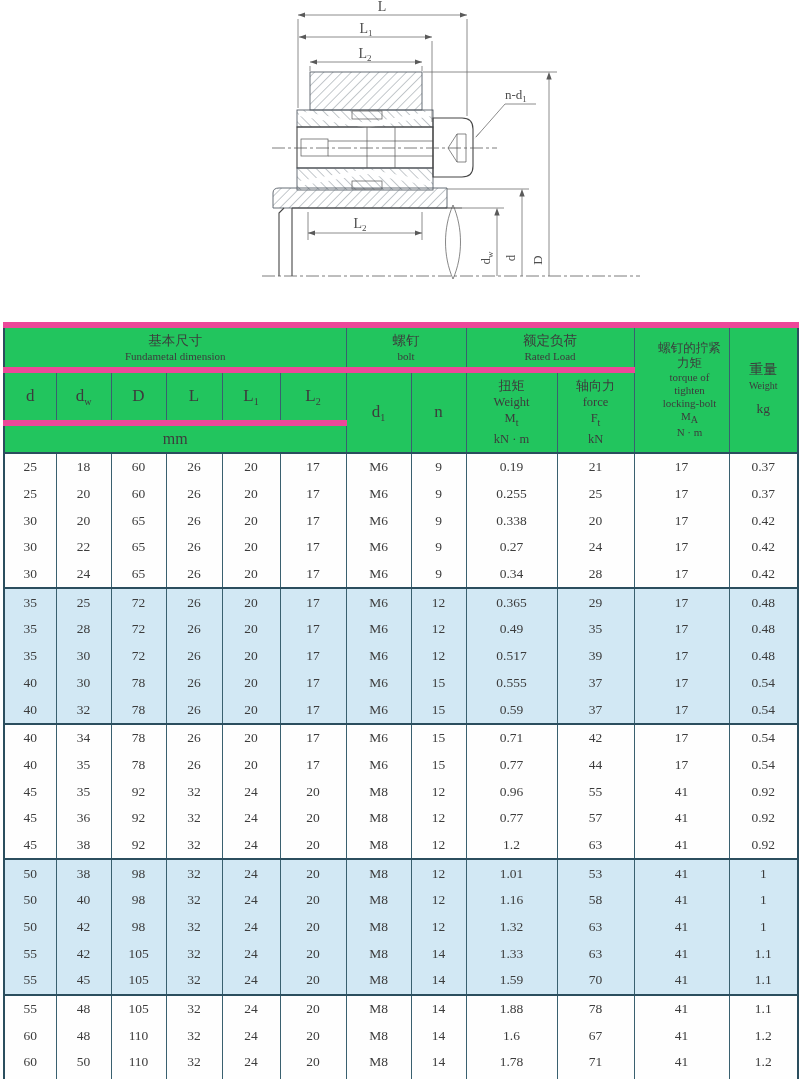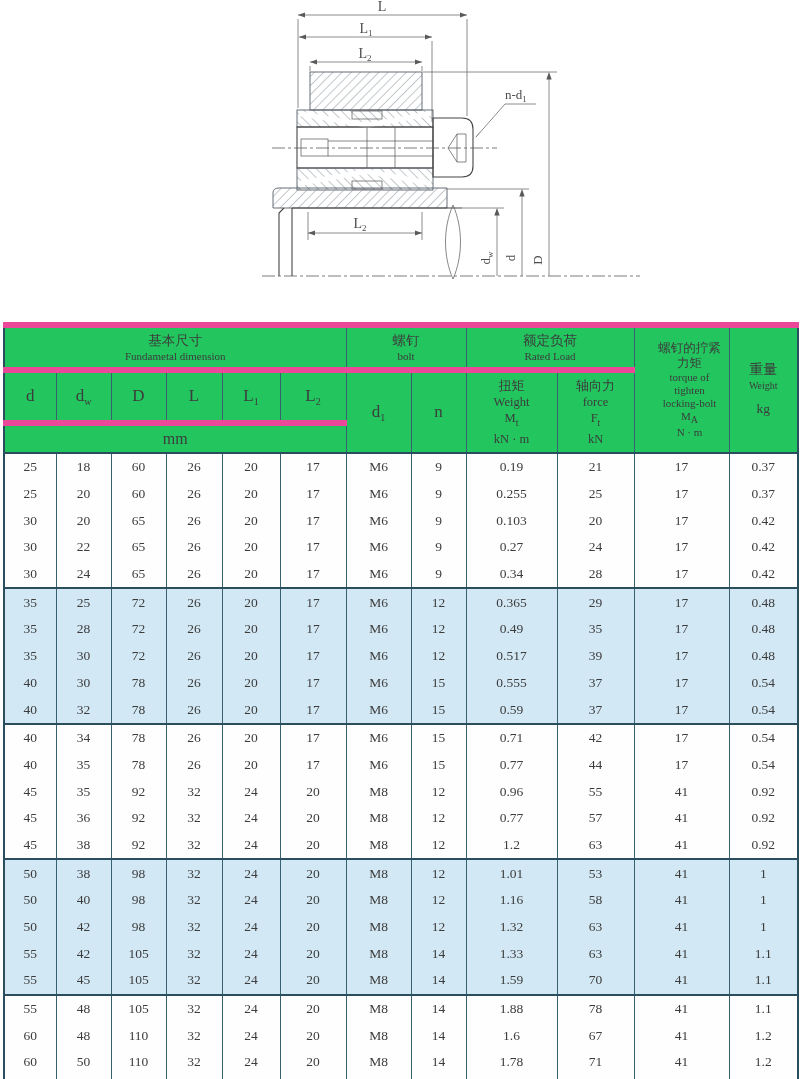--- a/index.html
+++ b/index.html
@@ -265,21 +265,21 @@
           </tr>
           <tr class="">
             <td>30</td>
             <td>20</td>
             <td>65</td>
             <td>26</td>
             <td>20</td>
             <td>17</td>
             <td>M6</td>
             <td>9</td>
-            <td>0.103</td>
+            <td>0.338</td>
             <td>20</td>
             <td>17</td>
             <td>0.42</td>
           </tr>
           <tr class="">
             <td>30</td>
             <td>22</td>
             <td>65</td>
             <td>26</td>
             <td>20</td>

